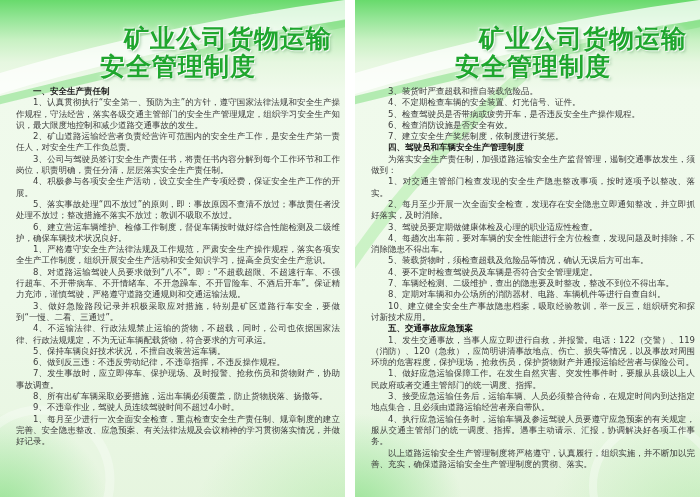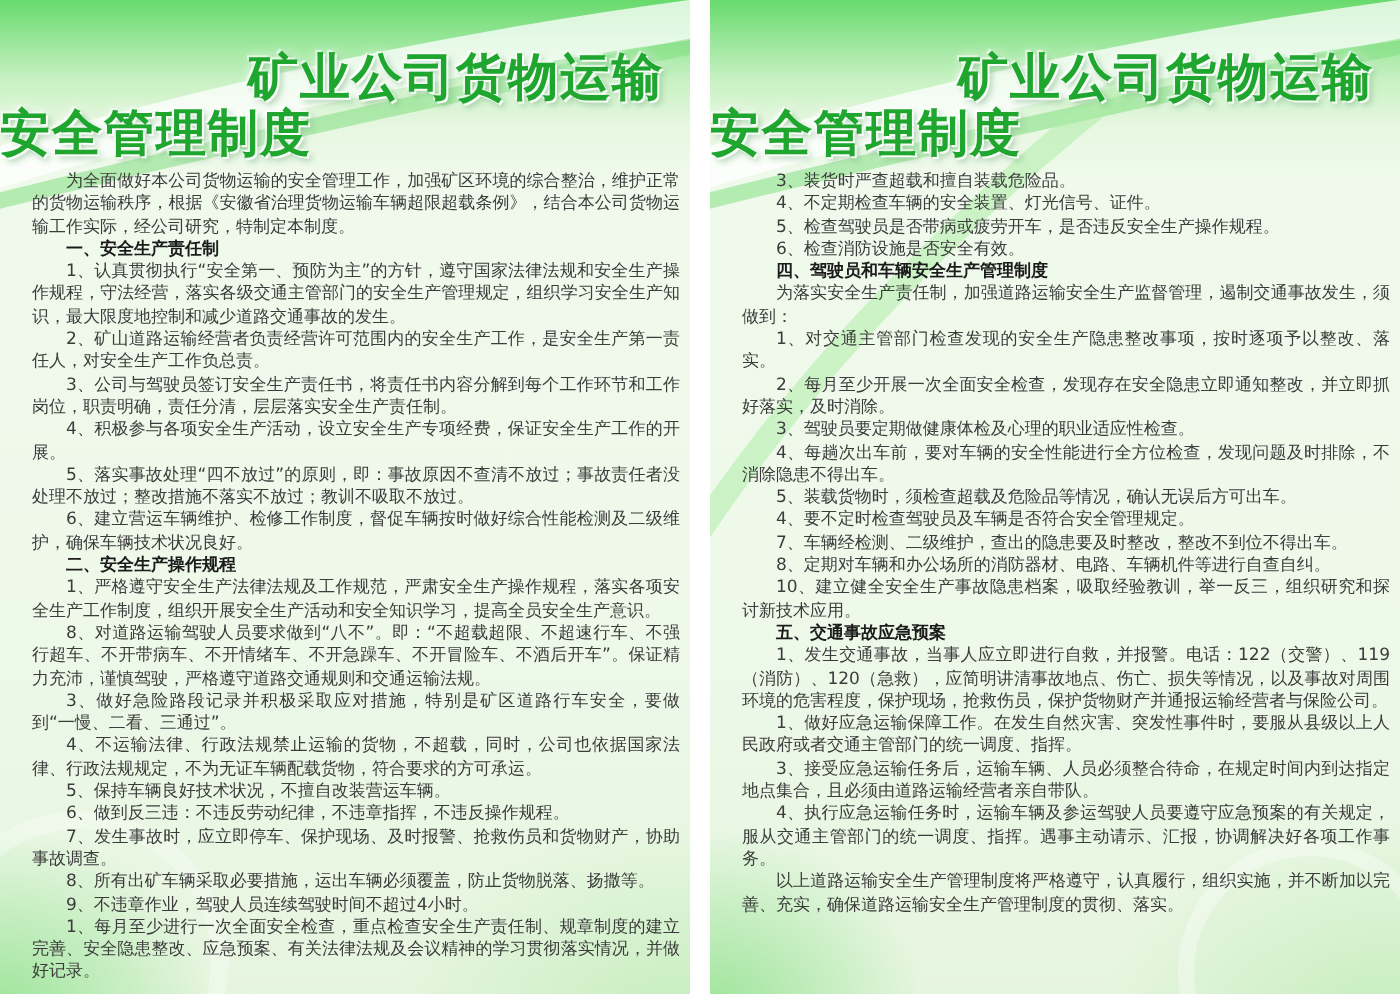--- a/index.html
+++ b/index.html
@@ -27,21 +27,21 @@
   .gap{width:10px;height:503px;background:var(--gap-white);}
   .swoosh{position:absolute;top:0;left:0;pointer-events:none;}
   .title{position:relative;padding-top:25px;z-index:2;}
   .t1,.t2{
     font-weight:bold;font-size:25px;line-height:27px;letter-spacing:1px;
     color:var(--title-green);
     text-shadow:1px 1px 0 rgba(255,255,255,.9), -1px -1px 0 rgba(255,255,255,.6), 2px 2px 3px rgba(22,122,34,.35), 0 0 6px rgba(255,255,255,.9);
     white-space:nowrap;
   }
   .t1{text-align:right;padding-right:13px;}
-  .t2{margin-top:1px;}
+  .t2{padding-left:100px;margin-top:1px;}
   .content{
     position:absolute;top:86px;left:0;right:0;bottom:0;z-index:2;
     padding:0 5px 0 16px;
   }
   .content p{
     margin:0;font-size:8.5px;line-height:11.3px;
     color:var(--body-text);text-indent:17px;text-align:justify;
   }
   .content p.heading{font-weight:bold;color:var(--heading-text);}
 </style>
@@ -54,29 +54,27 @@
     <svg class="swoosh" width="345" height="503" viewBox="0 0 345 503">
       <path d="M -15 88 Q 160 34 360 8" stroke="rgba(255,255,255,0.75)" stroke-width="20" fill="none"></path>
       <path d="M -15 104 Q 175 56 362 20" stroke="rgba(130,222,130,0.55)" stroke-width="8" fill="none"></path>
       <circle cx="40" cy="480" r="70" fill="none" stroke="rgba(255,255,255,0.30)" stroke-width="9"></circle>
     </svg>
     <header class="title">
       <div class="t1">矿业公司货物运输</div>
       <div class="t2">安全管理制度</div>
     </header>
     <div class="content" id="left-content">
-        <p class="para">为全面做好本公司货物运输的安全管理工作，加强矿区环境的综合整治，维护正常的货物运输秩序，根据《安徽省治理货物运输车辆超限超载条例》，结合本公司货物运输工作实际，经公司研究，特制定本制度。</p>
         <p class="heading">一、安全生产责任制</p>
         <p class="item">1、认真贯彻执行“安全第一、预防为主”的方针，遵守国家法律法规和安全生产操作规程，守法经营，落实各级交通主管部门的安全生产管理规定，组织学习安全生产知识，最大限度地控制和减少道路交通事故的发生。</p>
         <p class="item">2、矿山道路运输经营者负责经营许可范围内的安全生产工作，是安全生产第一责任人，对安全生产工作负总责。</p>
         <p class="item">3、公司与驾驶员签订安全生产责任书，将责任书内容分解到每个工作环节和工作岗位，职责明确，责任分清，层层落实安全生产责任制。</p>
         <p class="item">4、积极参与各项安全生产活动，设立安全生产专项经费，保证安全生产工作的开展。</p>
         <p class="item">5、落实事故处理“四不放过”的原则，即：事故原因不查清不放过；事故责任者没处理不放过；整改措施不落实不放过；教训不吸取不放过。</p>
         <p class="item">6、建立营运车辆维护、检修工作制度，督促车辆按时做好综合性能检测及二级维护，确保车辆技术状况良好。</p>
-        <p class="heading">二、安全生产操作规程</p>
         <p class="item">1、严格遵守安全生产法律法规及工作规范，严肃安全生产操作规程，落实各项安全生产工作制度，组织开展安全生产活动和安全知识学习，提高全员安全生产意识。</p>
         <p class="item">8、对道路运输驾驶人员要求做到“八不”。即：“不超载超限、不超速行车、不强行超车、不开带病车、不开情绪车、不开急躁车、不开冒险车、不酒后开车”。保证精力充沛，谨慎驾驶，严格遵守道路交通规则和交通运输法规。</p>
         <p class="item">3、做好急险路段记录并积极采取应对措施，特别是矿区道路行车安全，要做到“一慢、二看、三通过”。</p>
         <p class="item">4、不运输法律、行政法规禁止运输的货物，不超载，同时，公司也依据国家法律、行政法规规定，不为无证车辆配载货物，符合要求的方可承运。</p>
         <p class="item">5、保持车辆良好技术状况，不擅自改装营运车辆。</p>
         <p class="item">6、做到反三违：不违反劳动纪律，不违章指挥，不违反操作规程。</p>
         <p class="item">7、发生事故时，应立即停车、保护现场、及时报警、抢救伤员和货物财产，协助事故调查。</p>
         <p class="item">8、所有出矿车辆采取必要措施，运出车辆必须覆盖，防止货物脱落、扬撒等。</p>
         <p class="item">9、不违章作业，驾驶人员连续驾驶时间不超过4小时。</p>
         <p class="item">1、每月至少进行一次全面安全检查，重点检查安全生产责任制、规章制度的建立完善、安全隐患整改、应急预案、有关法律法规及会议精神的学习贯彻落实情况，并做好记录。</p>
@@ -94,20 +92,21 @@
     </svg>
     <header class="title">
       <div class="t1">矿业公司货物运输</div>
       <div class="t2">安全管理制度</div>
     </header>
     <div class="content" id="right-content">
         <p class="item">3、装货时严查超载和擅自装载危险品。</p>
         <p class="item">4、不定期检查车辆的安全装置、灯光信号、证件。</p>
         <p class="item">5、检查驾驶员是否带病或疲劳开车，是否违反安全生产操作规程。</p>
         <p class="item">6、检查消防设施是否安全有效。</p>
+        <p class="item">7、建立安全生产奖惩制度，依制度进行奖惩。</p>
         <p class="heading">四、驾驶员和车辆安全生产管理制度</p>
         <p class="para">为落实安全生产责任制，加强道路运输安全生产监督管理，遏制交通事故发生，须做到：</p>
         <p class="item">1、对交通主管部门检查发现的安全生产隐患整改事项，按时逐项予以整改、落实。</p>
         <p class="item">2、每月至少开展一次全面安全检查，发现存在安全隐患立即通知整改，并立即抓好落实，及时消除。</p>
         <p class="item">3、驾驶员要定期做健康体检及心理的职业适应性检查。</p>
         <p class="item">4、每趟次出车前，要对车辆的安全性能进行全方位检查，发现问题及时排除，不消除隐患不得出车。</p>
         <p class="item">5、装载货物时，须检查超载及危险品等情况，确认无误后方可出车。</p>
         <p class="item">4、要不定时检查驾驶员及车辆是否符合安全管理规定。</p>
         <p class="item">7、车辆经检测、二级维护，查出的隐患要及时整改，整改不到位不得出车。</p>
         <p class="item">8、定期对车辆和办公场所的消防器材、电路、车辆机件等进行自查自纠。</p>

